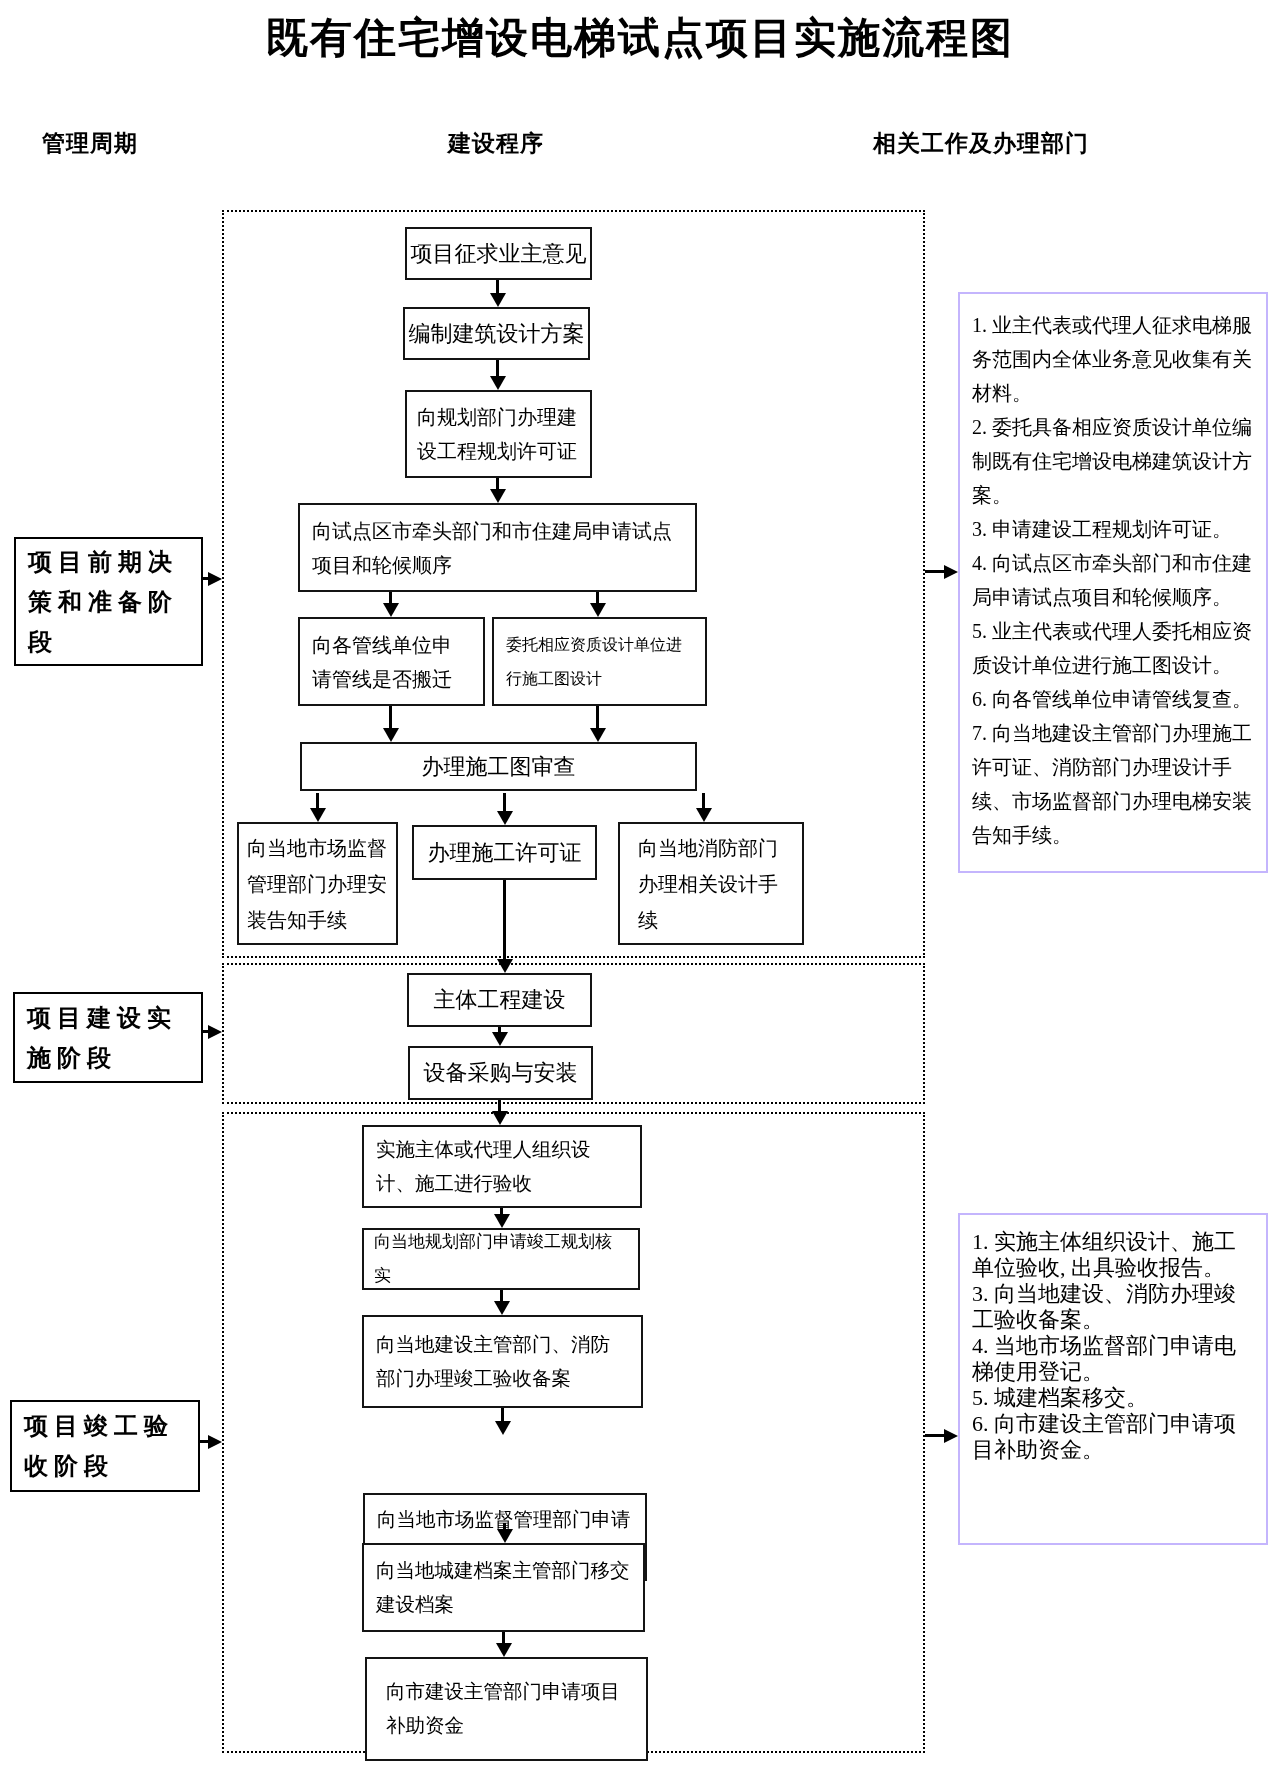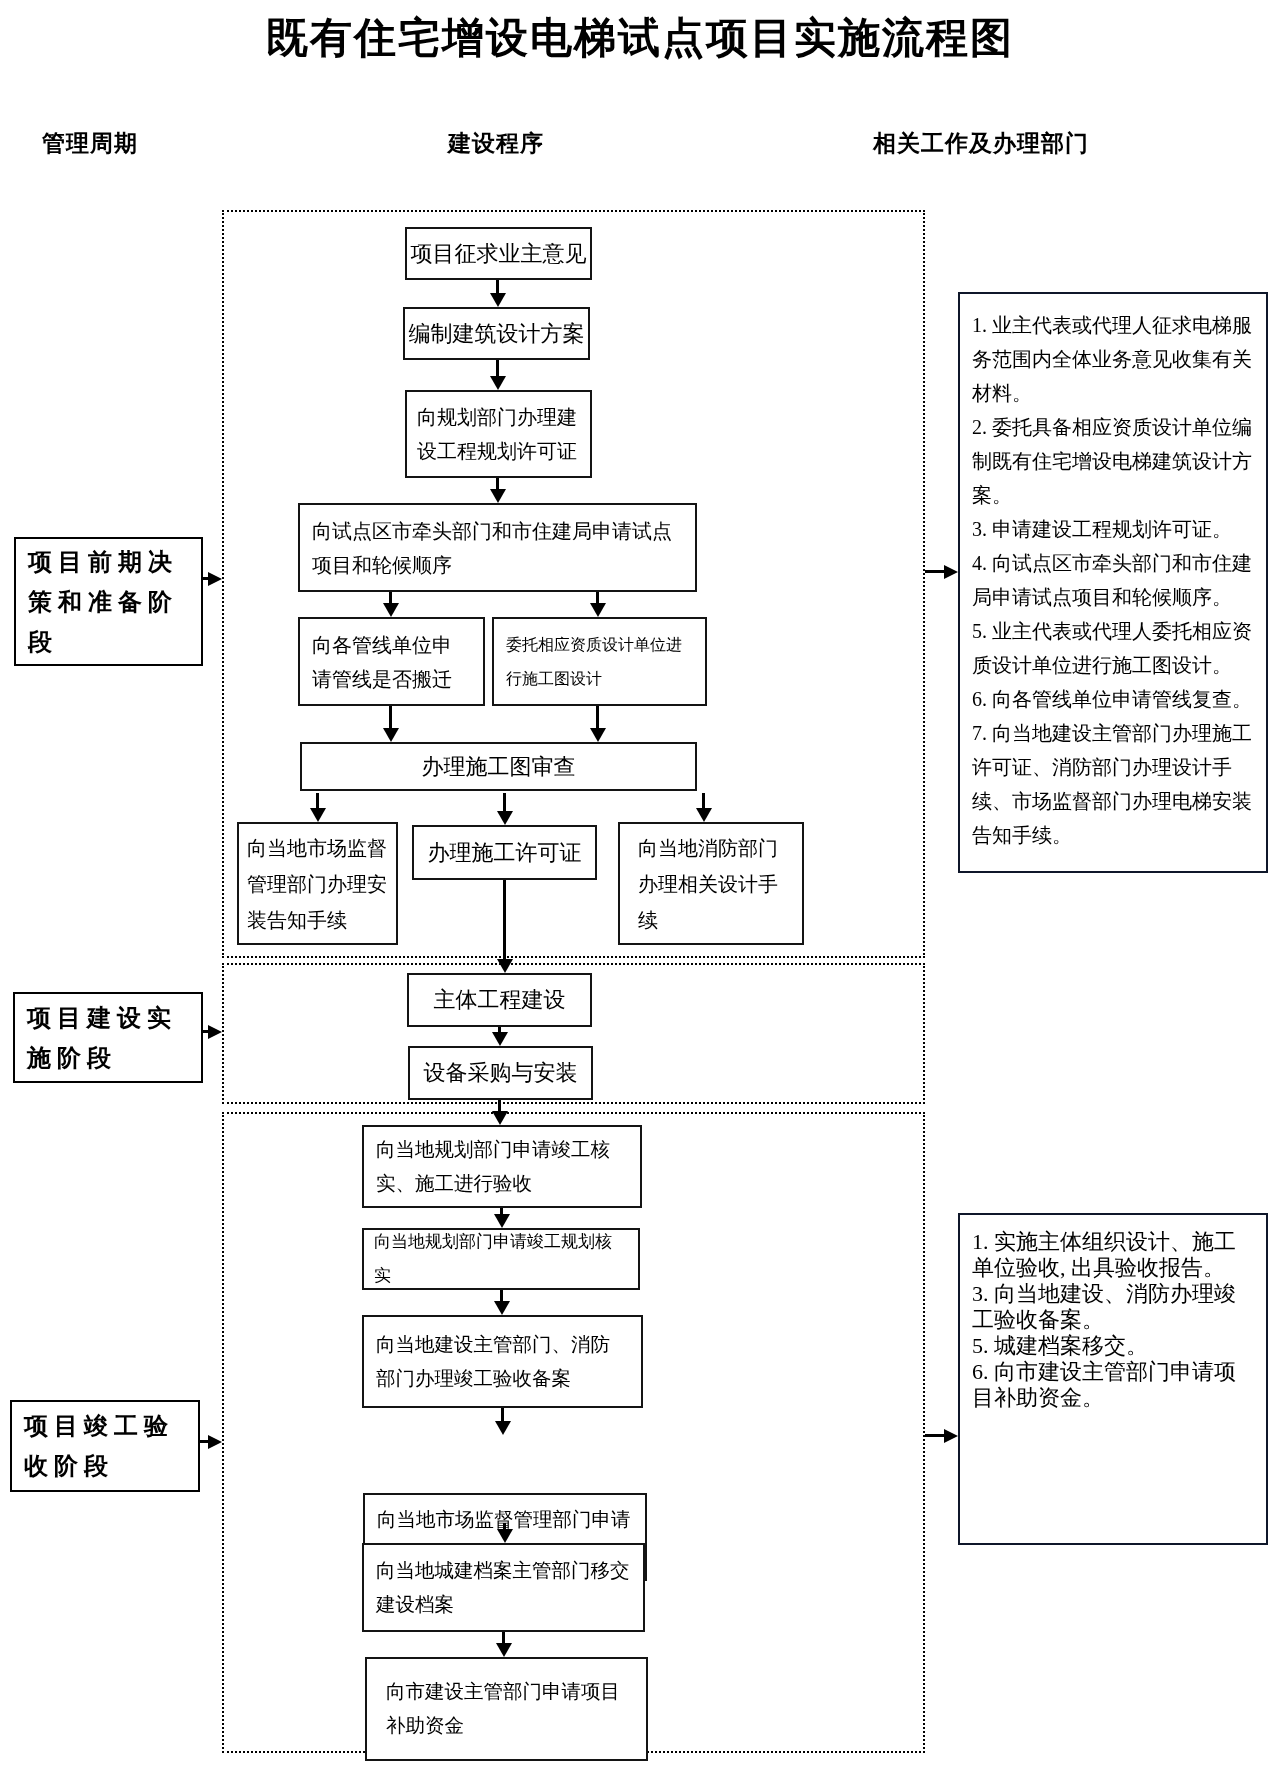--- a/index.html
+++ b/index.html
@@ -23,21 +23,21 @@
     font-size:22px; line-height:34px;
   }
   .fbox.c { justify-content:center; text-align:center; }
   .fbox.l { text-align:left; }
   .stage {
     position:absolute; border:2px solid #000; background:#fff; box-sizing:border-box;
     display:flex; align-items:center; padding:0 12px;
     font-weight:bold; font-size:24px; letter-spacing:6px; line-height:40px;
   }
   .note {
-    position:absolute; border:2px solid #0f172a; background:#fff; box-sizing:border-box;
+    position:absolute; border:2px solid #c4b5fd; background:#fff; box-sizing:border-box;
     padding:14px 12px;
   }
   .note1 { font-size:20px; line-height:34px; }
   .note2 { font-size:22px; line-height:26px; }
   .note p { margin:0; }
   
   .va { position:absolute; width:3px; background:#000; }
   .va::after {
     content:""; position:absolute; left:50%; transform:translateX(-50%); bottom:-13px;
     border-left:8px solid transparent; border-right:8px solid transparent;
@@ -80,21 +80,21 @@
   <div class="fbox l" style="left:298px; top:617px; width:187px; height:89px; padding:0 12px; font-size:20px;">向各管线单位申请管线是否搬迁</div>
   <div class="fbox l" style="left:492px; top:617px; width:215px; height:89px; padding:0 12px; font-size:16px;">委托相应资质设计单位进行施工图设计</div>
   <div class="fbox c" style="left:300px; top:742px; width:397px; height:49px;">办理施工图审查</div>
   <div class="fbox l" style="left:237px; top:822px; width:161px; height:123px; padding:0 8px; font-size:20px; line-height:36px;">向当地市场监督管理部门办理安装告知手续</div>
   <div class="fbox c" style="left:412px; top:825px; width:185px; height:55px;">办理施工许可证</div>
   <div class="fbox l" style="left:618px; top:822px; width:186px; height:123px; padding:0 18px; font-size:20px; line-height:36px;">向当地消防部门办理相关设计手续</div>
 
   <div class="fbox c" style="left:407px; top:973px; width:185px; height:54px;">主体工程建设</div>
   <div class="fbox c" style="left:408px; top:1046px; width:185px; height:54px;">设备采购与安装</div>
 
-  <div class="fbox l" style="left:362px; top:1125px; width:280px; height:83px; padding:0 12px; font-size:19.5px;">向当地规划部门申请竣工核实、施工进行验收</div>
+  <div class="fbox l" style="left:362px; top:1125px; width:280px; height:83px; padding:0 12px; font-size:19.5px;">实施主体或代理人组织设计、施工进行验收</div>
   <div class="fbox l" style="left:362px; top:1228px; width:278px; height:62px; padding:0 10px; font-size:17px;">向当地规划部门申请竣工规划核实</div>
   <div class="fbox l" style="left:362px; top:1315px; width:281px; height:93px; padding:0 12px; font-size:19.5px;">向当地建设主管部门、消防部门办理竣工验收备案</div>
   <div class="fbox l" style="left:363px; top:1493px; width:284px; height:88px; padding:0 12px; font-size:19.5px;">向当地市场监督管理部门申请电梯使用登记</div>
   <div class="fbox l" style="left:362px; top:1543px; width:283px; height:89px; padding:0 12px; font-size:19.5px;">向当地城建档案主管部门移交建设档案</div>
   <div class="fbox l" style="left:365px; top:1657px; width:283px; height:104px; padding:0 19px; font-size:19.5px;">向市建设主管部门申请项目补助资金</div>
 
   <div class="va" style="left:496px; top:280px; height:14px;"></div>
   <div class="va" style="left:496px; top:360px; height:17px;"></div>
   <div class="va" style="left:496px; top:478px; height:12px;"></div>
   <div class="va" style="left:389px; top:592px; height:12px;"></div>
@@ -121,17 +121,18 @@
     <p>2. 委托具备相应资质设计单位编制既有住宅增设电梯建筑设计方案。</p>
     <p>3. 申请建设工程规划许可证。</p>
     <p>4. 向试点区市牵头部门和市住建局申请试点项目和轮候顺序。</p>
     <p>5. 业主代表或代理人委托相应资质设计单位进行施工图设计。</p>
     <p>6. 向各管线单位申请管线复查。</p>
     <p>7. 向当地建设主管部门办理施工许可证、消防部门办理设计手续、市场监督部门办理电梯安装告知手续。</p>
   </div>
   <div class="note note2" style="left:958px; top:1213px; width:310px; height:332px;">
     <p>1. 实施主体组织设计、施工单位验收, 出具验收报告。</p>
     <p>3. 向当地建设、消防办理竣工验收备案。</p>
+    <p>4. 当地市场监督部门申请电梯使用登记。</p>
     <p>5. 城建档案移交。</p>
     <p>6. 向市建设主管部门申请项目补助资金。</p>
   </div>
 
 </div>
 
 </body></html>

